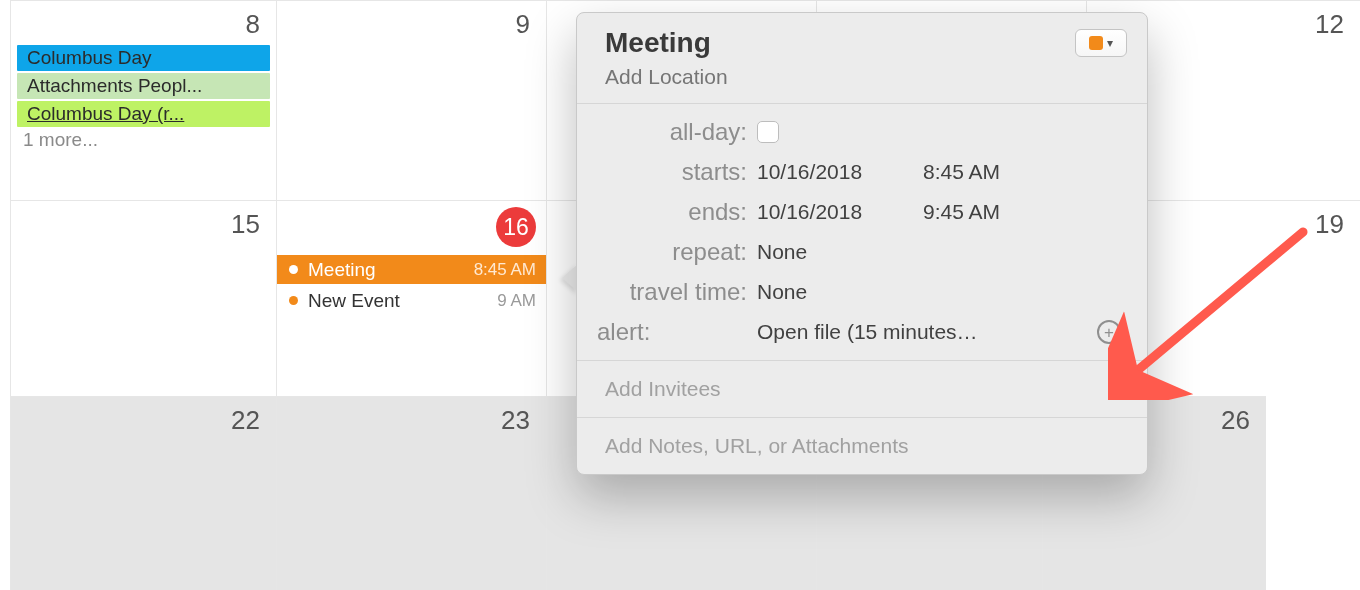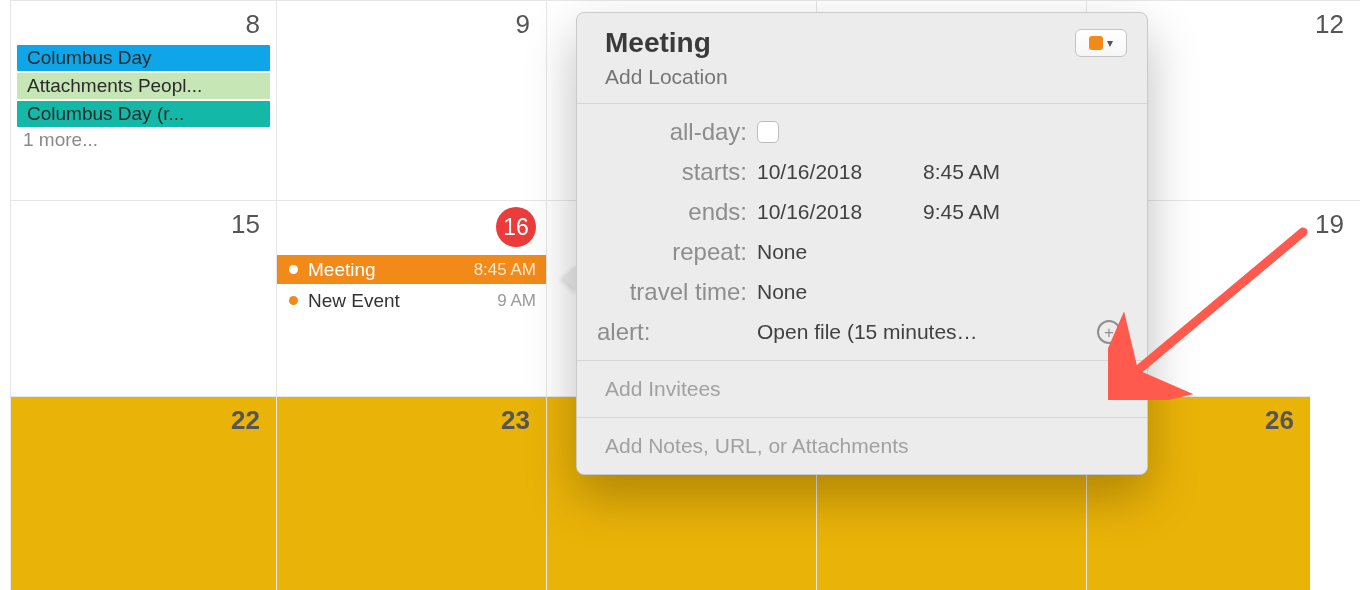--- a/index.html
+++ b/index.html
@@ -12,21 +12,21 @@
   }
   .calendar {
     position: absolute; inset: 0;
   }
   .cell {
     position: absolute;
     border-left: 1px solid #e6e6e6;
     border-top: 1px solid #e6e6e6;
     background: #ffffff;
   }
-  .cell.alt-shade { background: #eab308; font-weight: bold; }
+  .cell.alt-shade { background: #e5e5e5; }
   .daynum {
     position: absolute;
     top: 8px; right: 16px;
     font-size: 26px;
     color: #555;
   }
   .today-badge {
     position: absolute;
     top: 6px; right: 10px;
     width: 40px; height: 40px;
@@ -42,21 +42,21 @@
     margin: 0 6px 2px 6px;
     padding: 0 10px;
     font-size: 19px;
     color: #2b2b2b;
     display: flex; align-items: center;
     border-radius: 1px;
     overflow: hidden; white-space: nowrap;
   }
   .h-green  { background: #0ea5e9; }
   .h-green2 { background: #c6e6b5; }
-  .h-gray   { background: #14b8a6; }
+  .h-gray   { background: #bef264; text-decoration: underline; }
   .more-link {
     margin: 2px 0 0 12px;
     font-size: 19px;
     color: #8a8a8a;
   }
   .event-row {
     height: 29px;
     margin: 0 0 2px 0;
     padding: 0 10px 0 12px;
     display: flex; align-items: center; gap: 10px;
@@ -228,21 +228,21 @@
   </div>
 
   <div class="cell alt-shade" style="left:10px; top:396px; width:266px; height:194px;">
     <div class="daynum">22</div>
   </div>
   <div class="cell alt-shade" style="left:276px; top:396px; width:270px; height:194px;">
     <div class="daynum">23</div>
   </div>
   <div class="cell alt-shade" style="left:546px; top:396px; width:270px; height:194px;"></div>
   <div class="cell alt-shade" style="left:816px; top:396px; width:270px; height:194px;"></div>
-  <div class="cell alt-shade" style="left:1086px; top:396px; width:224px; height:194px;">
+  <div class="cell alt-shade" style="left:1042px; top:396px; width:224px; height:194px;">
     <div class="daynum">26</div>
   </div>
 
   <div class="popover-pointer"></div>
 
   <div class="popover">
     <div class="pop-header">
       <div class="pop-title-row">
         <input class="pop-title" value="Meeting" style="">
         <div class="cal-picker">

